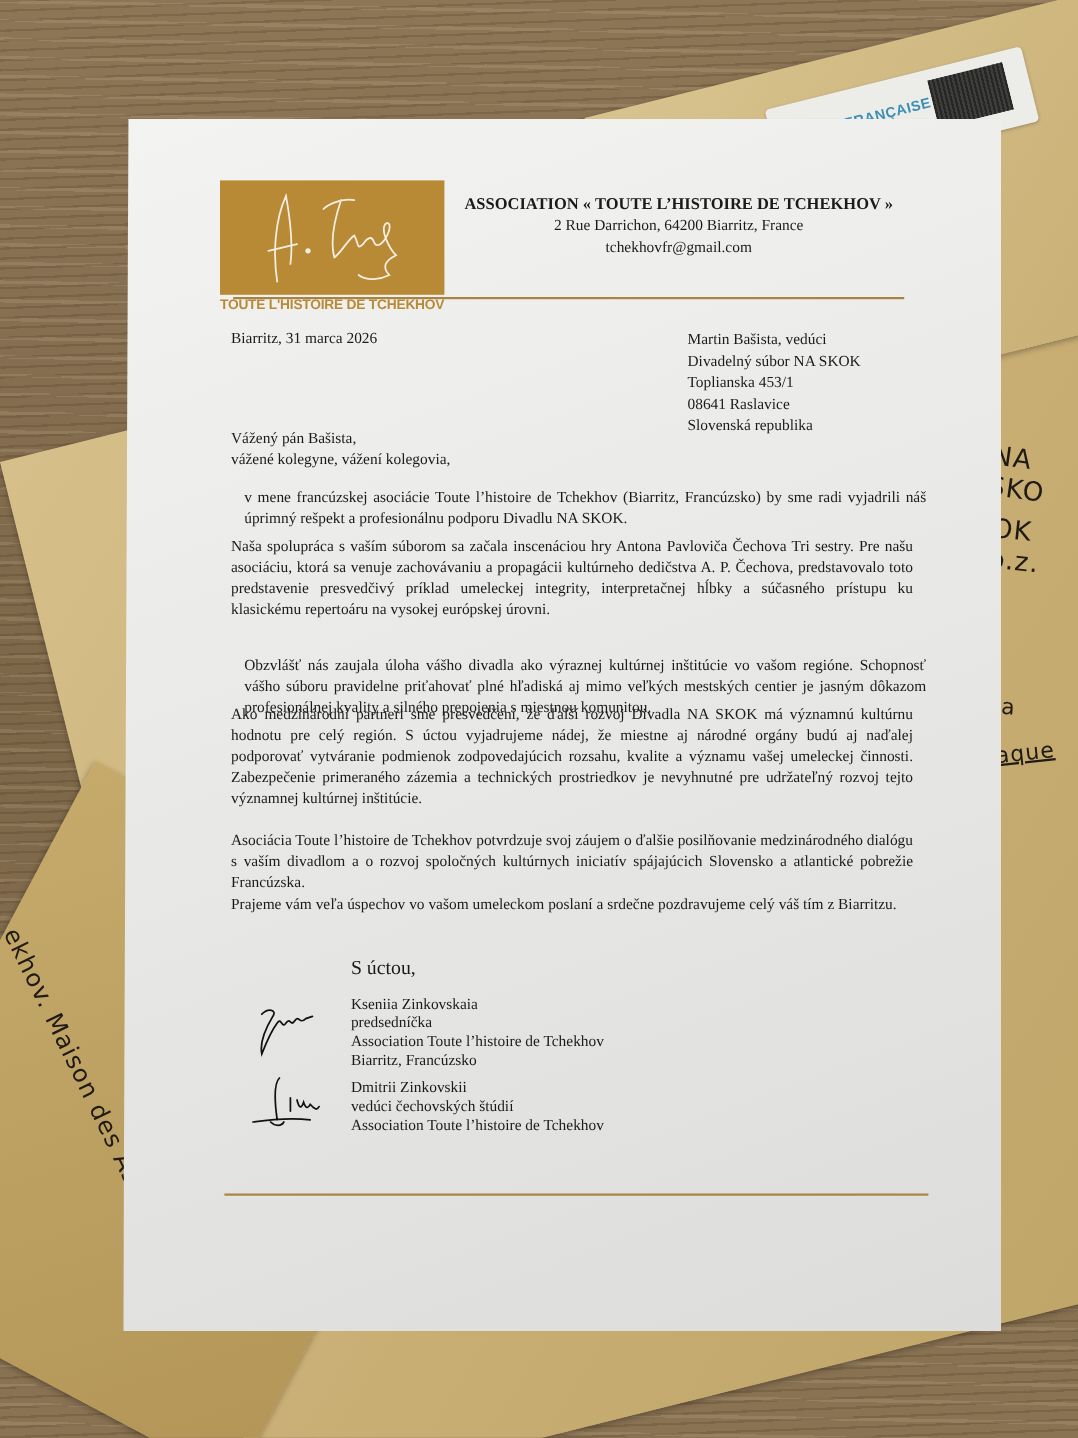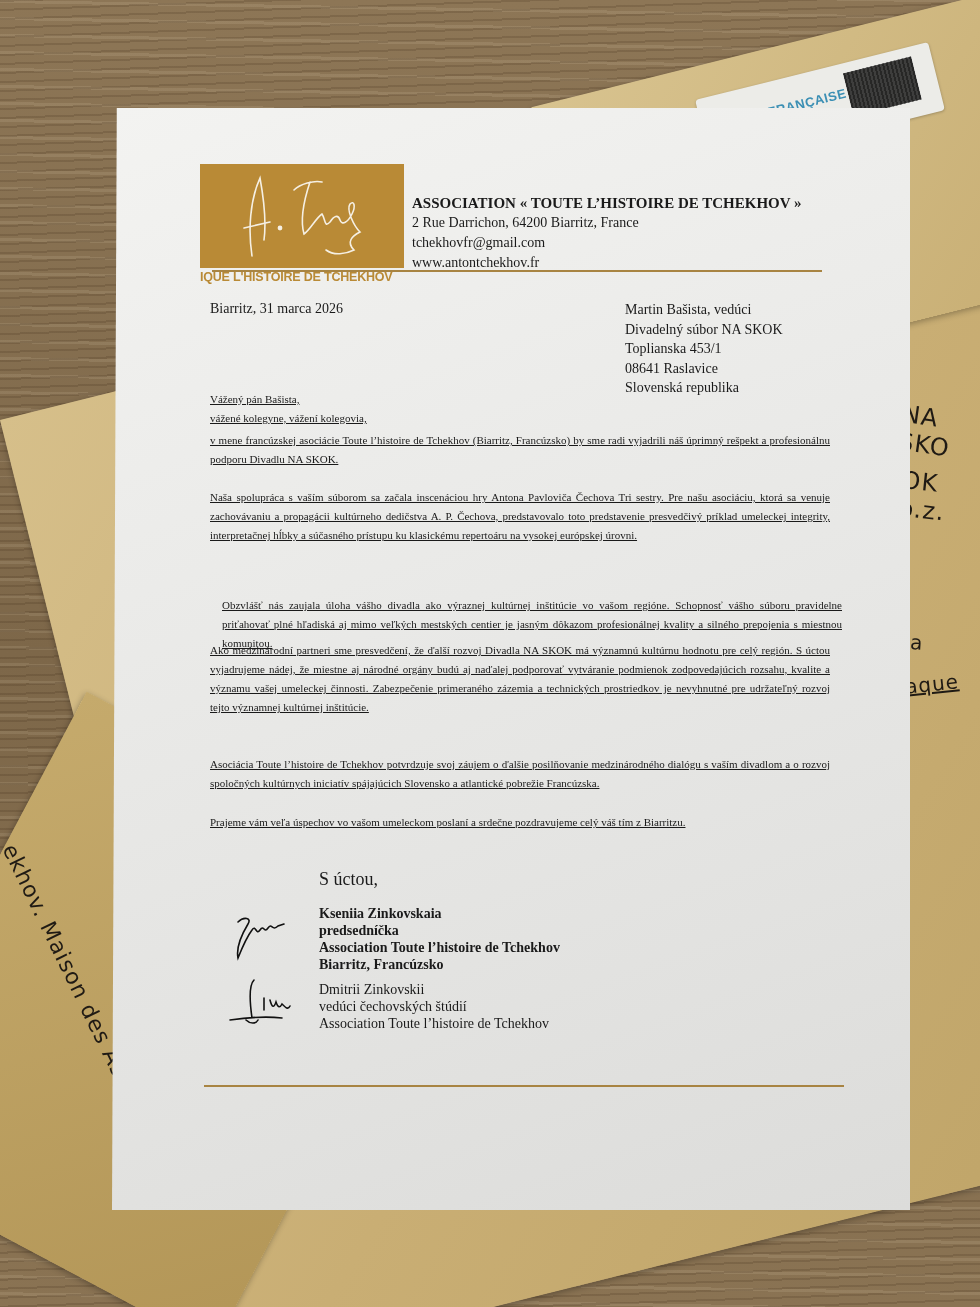--- a/index.html
+++ b/index.html
@@ -47,36 +47,36 @@
   }
   .logo {
     position: absolute; left: 88px; top: 56px; width: 204px; height: 104px;
     background: #b98a36; 
   }
   .logo svg { position: absolute; left: 30px; top: 6px; }
   .logo-caption {
     position: absolute; left: 88px; top: 162px; width: 210px;
     font-family: "Liberation Sans", sans-serif; font-weight: bold; font-size: 12.5px; color: #b98a36; letter-spacing: -0.2px;
   }
-  .header-block { position: absolute; left: 300px; top: 68px; width: 410px; font-size: 14px; line-height: 20px; margin-top: 17px; }
+  .header-block { position: absolute; left: 300px; top: 68px; width: 410px; text-align: center; font-size: 14px; line-height: 20px; }
   .header-title { font-weight: bold; font-size: 15px; }
   .rule-top { position: absolute; left: 100px; top: 162px; width: 610px; height: 1.5px; background: #a88442; }
   .date { position: absolute; left: 98px; top: 193px; font-size: 14px; }
   .recipient { position: absolute; left: 513px; top: 192px; font-size: 14px; line-height: 19.5px; }
-  .body-text { position: absolute; left: 98px; width: 620px; font-size: 11px; line-height: 19px; text-align: justify; text-decoration: underline; }
+  .body-text { position: absolute; left: 98px; width: 620px; font-size: 14px; line-height: 19px; text-align: justify; }
   .salutation { top: 282px; }
   .p1 { top: 323px; }
   .p2 { top: 380px; }
   .p3 { top: 476px; }
   .p4 { top: 533px; }
   .p5 { top: 647px; }
   .p6 { top: 705px; }
   .closing { position: absolute; left: 207px; top: 761px; font-size: 18px; }
   .signer { position: absolute; left: 207px; font-size: 14px; line-height: 17px; }
-  .signer-1 { top: 797px; font-weight: bold; }
+  .signer-1 { top: 797px; }
   .signer-2 { top: 873px; }
   .sig { position: absolute; }
   .sig-1 { left: 118px; top: 800px; }
   .sig-2 { left: 112px; top: 866px; }
   .rule-bottom { position: absolute; left: 92px; top: 977px; width: 640px; height: 1.5px; background: #a88442; }
   .footer { position: absolute; left: 92px; top: 990px; width: 640px; text-align: center; font-size: 13.5px; color: #9a7434; }
 </style>
 </head>
 <body>
 
@@ -98,46 +98,45 @@
   <div class="logo">
     <svg width="150" height="92" viewBox="0 0 150 92">
       <g fill="none" stroke="#f5efe3" stroke-width="1.6" stroke-linecap="round">
         <path d="M22 86 C18 60, 20 30, 30 8 C34 30, 36 55, 34 70"></path>
         <path d="M14 58 L40 52"></path>
         <circle cx="50" cy="58" r="1.6" fill="#f5efe3"></circle>
         <path d="M64 20 C70 14, 84 10, 92 12 M80 12 C74 30, 70 50, 74 64 C80 60, 86 48, 92 44 C96 50, 94 58, 100 52 C104 46, 108 44, 110 50 C112 56, 118 52, 122 44 C126 36, 124 30, 120 34 C116 40, 124 56, 130 62 C122 66, 116 72, 124 80 C116 84, 104 86, 96 80"></path>
       </g>
     </svg>
   </div>
-  <div class="logo-caption">IQUE L'HISTOIRE DE TCHEKHOV</div>
+  <div class="logo-caption">TOUTE L'HISTOIRE DE TCHEKHOV</div>
 
   <div class="header-block">
     <div class="header-title">ASSOCIATION « TOUTE L’HISTOIRE DE TCHEKHOV »</div>
     <div>2 Rue Darrichon, 64200 Biarritz, France</div>
     <div>tchekhovfr@gmail.com</div>
-    <div>www.antontchekhov.fr</div>
   </div>
   <div class="rule-top"></div>
 
   <div class="date">Biarritz, 31 marca 2026</div>
 
   <div class="recipient">
     <div>Martin Bašista, vedúci</div>
     <div>Divadelný súbor NA SKOK</div>
     <div>Toplianska 453/1</div>
     <div>08641 Raslavice</div>
     <div>Slovenská republika</div>
   </div>
 
   <div class="body-text salutation">
     <div>Vážený pán Bašista,</div>
     <div>vážené kolegyne, vážení kolegovia,</div>
   </div>
 
-  <p class="body-text p1" style="margin:0">v mene francúzskej asociácie Toute l’histoire de Tchekhov (Biarritz, Francúzsko) by sme radi vyjadrili náš úprimný rešpekt a profesionálnu podporu Divadlu NA SKOK.</p>
+  <p class="body-text p1" style="margin:12px">v mene francúzskej asociácie Toute l’histoire de Tchekhov (Biarritz, Francúzsko) by sme radi vyjadrili náš úprimný rešpekt a profesionálnu podporu Divadlu NA SKOK.</p>
   <p class="body-text p2" style="margin:0">Naša spolupráca s vaším súborom sa začala inscenáciou hry Antona Pavloviča Čechova Tri sestry. Pre našu asociáciu, ktorá sa venuje zachovávaniu a propagácii kultúrneho dedičstva A. P. Čechova, predstavovalo toto predstavenie presvedčivý príklad umeleckej integrity, interpretačnej hĺbky a súčasného prístupu ku klasickému repertoáru na vysokej európskej úrovni.</p>
   <p class="body-text p3" style="margin:12px">Obzvlášť nás zaujala úloha vášho divadla ako výraznej kultúrnej inštitúcie vo vašom regióne. Schopnosť vášho súboru pravidelne priťahovať plné hľadiská aj mimo veľkých mestských centier je jasným dôkazom profesionálnej kvality a silného prepojenia s miestnou komunitou.</p>
   <p class="body-text p4" style="margin:0">Ako medzinárodní partneri sme presvedčení, že ďalší rozvoj Divadla NA SKOK má významnú kultúrnu hodnotu pre celý región. S úctou vyjadrujeme nádej, že miestne aj národné orgány budú aj naďalej podporovať vytváranie podmienok zodpovedajúcich rozsahu, kvalite a významu vašej umeleckej činnosti. Zabezpečenie primeraného zázemia a technických prostriedkov je nevyhnutné pre udržateľný rozvoj tejto významnej kultúrnej inštitúcie.</p>
   <p class="body-text p5" style="margin:0">Asociácia Toute l’histoire de Tchekhov potvrdzuje svoj záujem o ďalšie posilňovanie medzinárodného dialógu s vaším divadlom a o rozvoj spoločných kultúrnych iniciatív spájajúcich Slovensko a atlantické pobrežie Francúzska.</p>
   <p class="body-text p6" style="margin:0">Prajeme vám veľa úspechov vo vašom umeleckom poslaní a srdečne pozdravujeme celý váš tím z Biarritzu.</p>
 
   <div class="closing">S úctou,</div>
 
   <svg class="sig sig-1" width="60" height="56" viewBox="0 0 60 56">
     <path d="M8 14 C14 8, 22 10, 18 16 C12 26, 6 40, 8 50 C12 40, 16 30, 22 22 C26 16, 26 28, 30 22 C34 16, 34 26, 38 20 C42 14, 42 24, 48 18 L54 16" fill="none" stroke="#111" stroke-width="1.6" stroke-linecap="round"></path>

